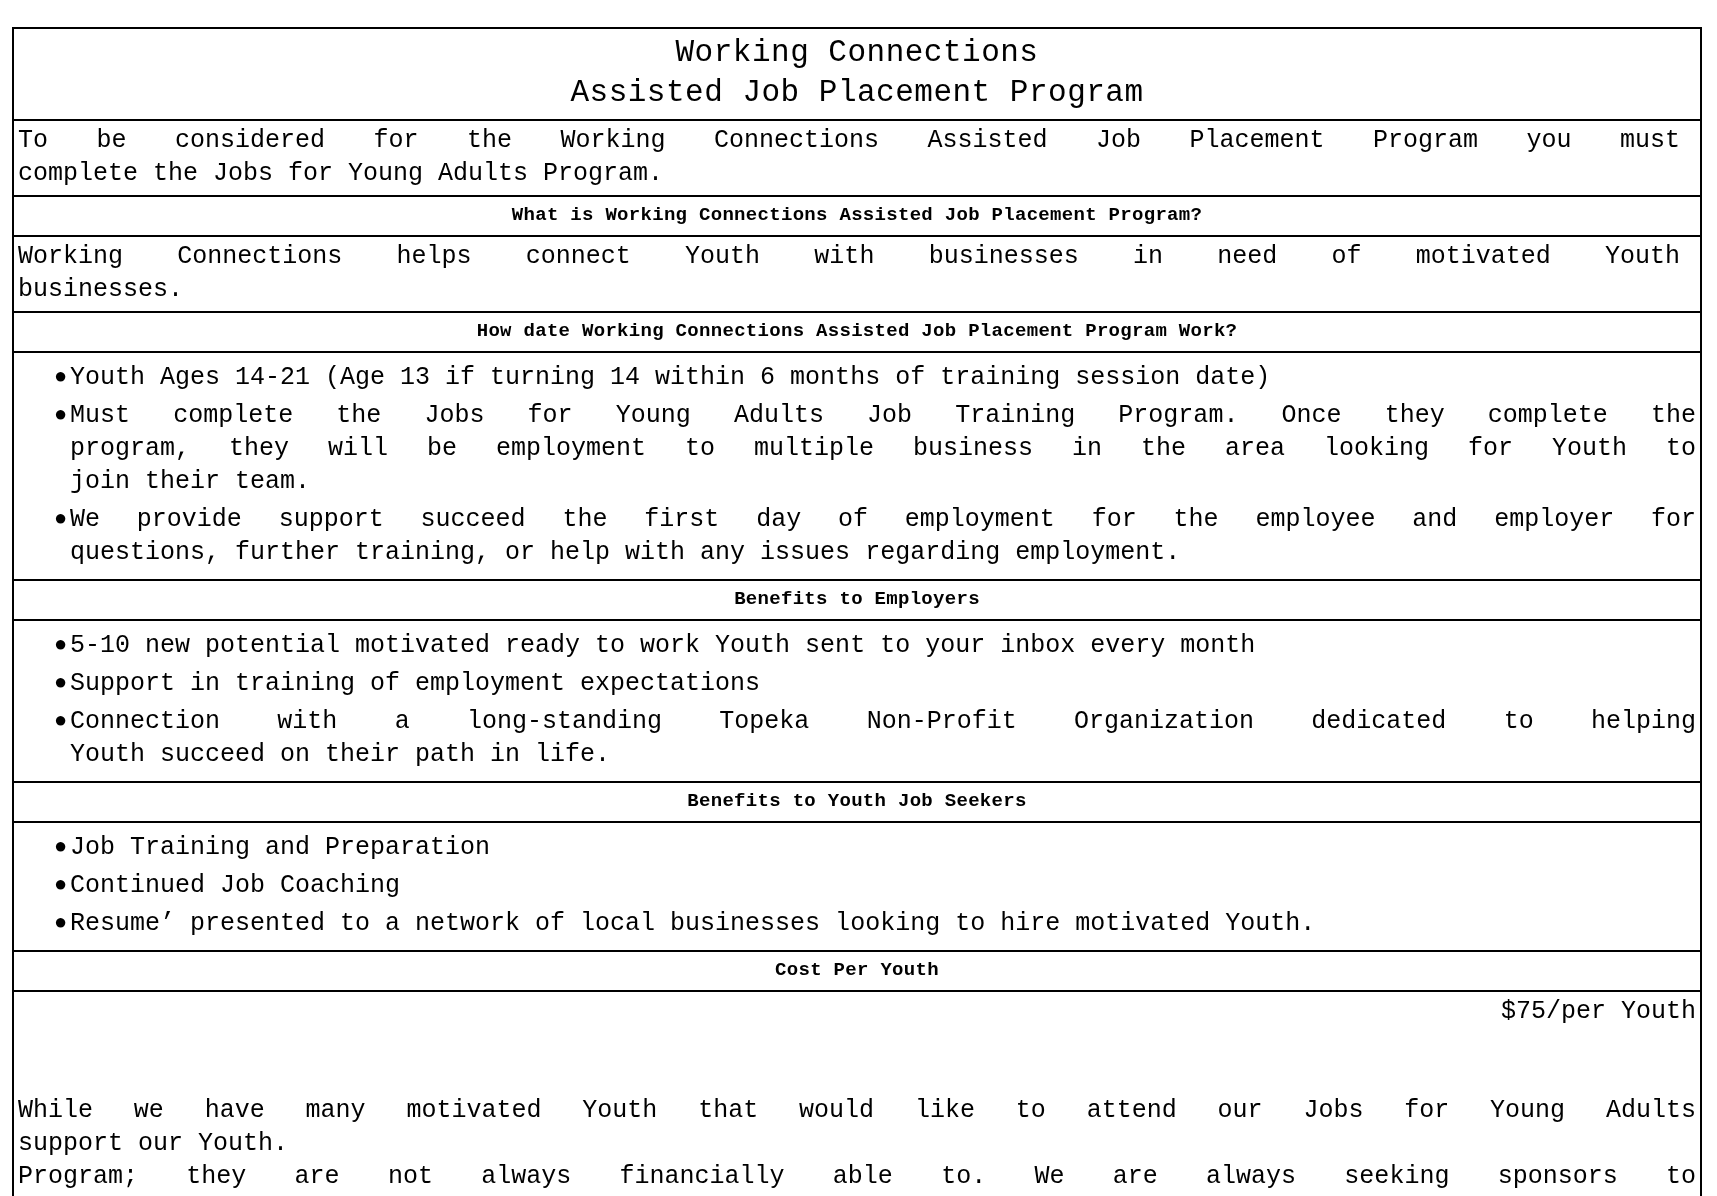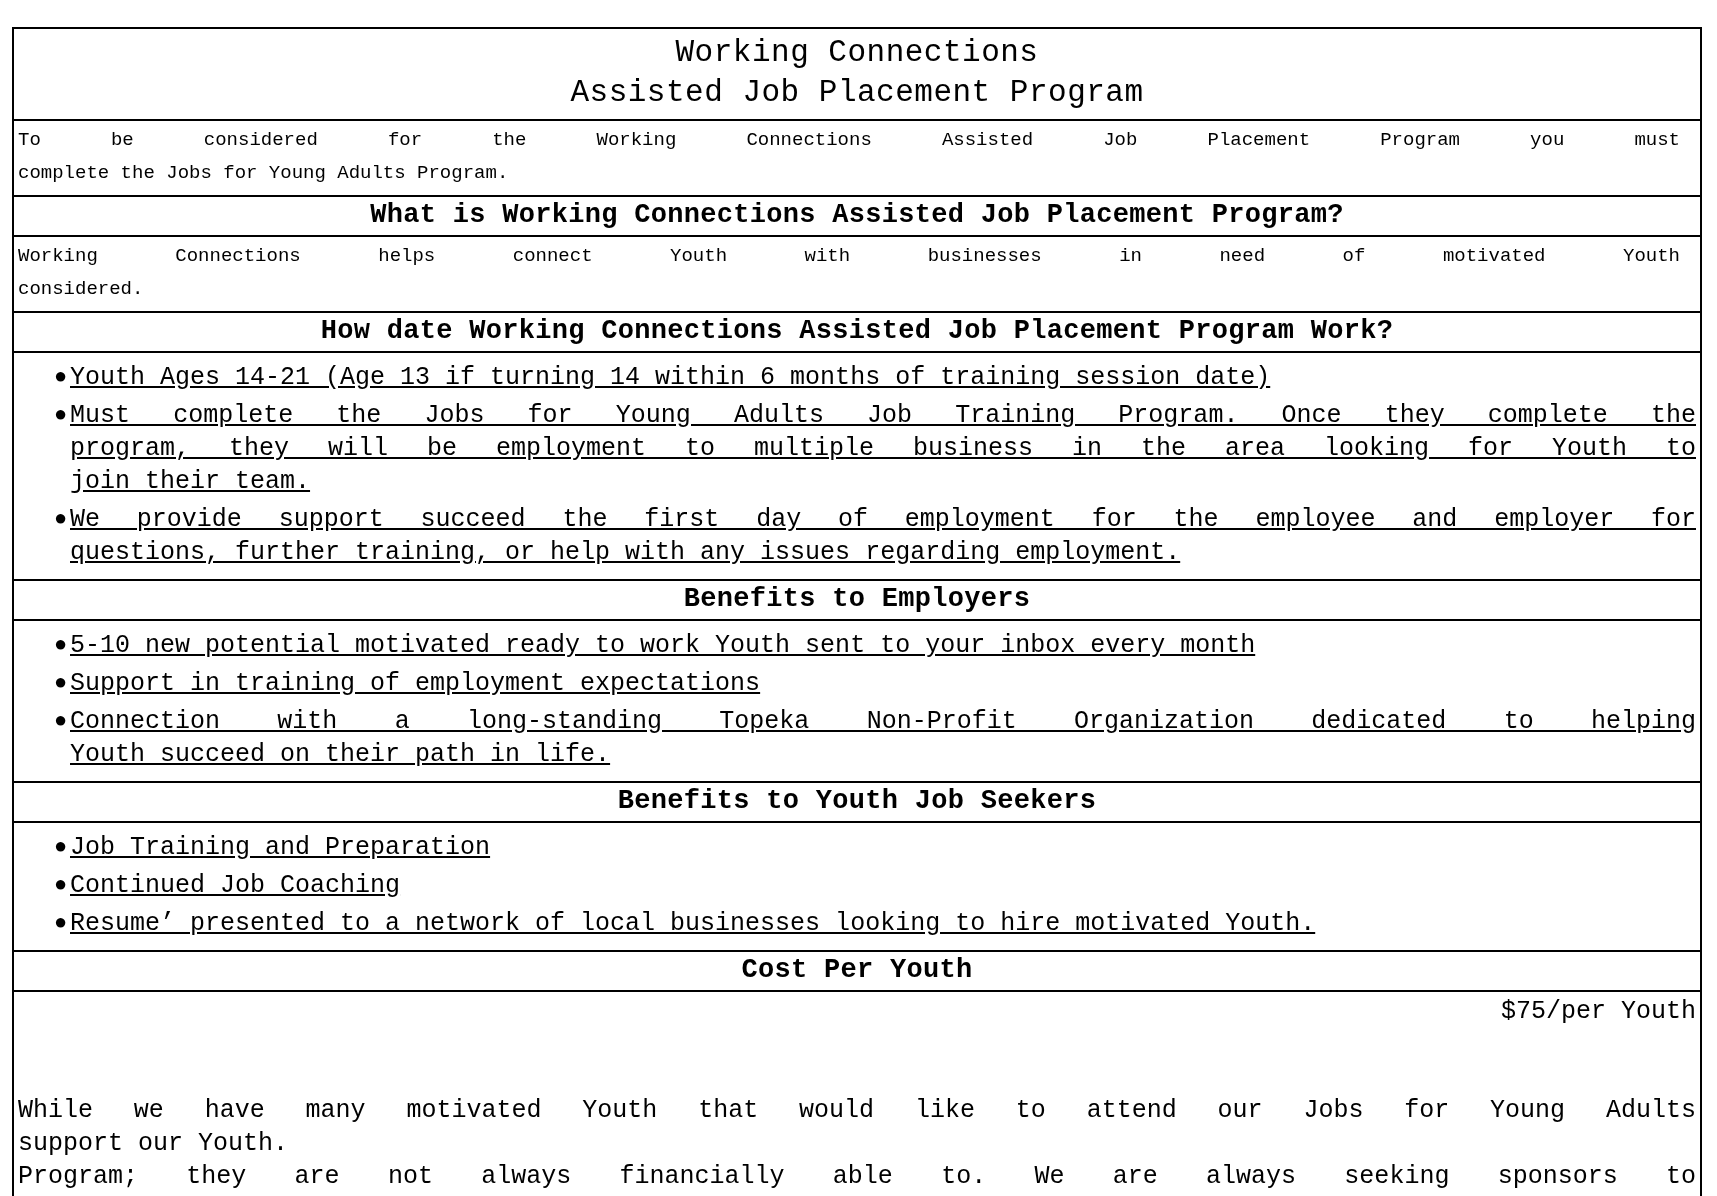--- a/index.html
+++ b/index.html
@@ -53,30 +53,30 @@
     line-height: 40px;
     font-weight: normal;
     letter-spacing: 0.5px;
     white-space: nowrap;
   }
 
   
   .section-head {
     text-align: center;
     padding: 3px 6px 5px 6px;
-    font-size: 27px;
+    font-size: 19px;
     line-height: 30px;
     font-weight: bold;
     letter-spacing: 0.3px;
   }
 
   
   .para-cell {
     padding: 3px 20px 5px 4px;
-    font-size: 19px;
+    font-size: 25px;
     line-height: 33px;
     text-align: justify;
     text-justify: inter-word;
     hyphens: none;
   }
   .para-cell .lastline {
     text-align: left;
     margin-top: 44px;
   }
   .para-line {
@@ -114,21 +114,20 @@
     top: 0px;
     font-size: 22px;
     line-height: 33px;
   }
   .bullet-text {
     display: block;
   }
   .bullet-text .bline {
     display: block;
     white-space: nowrap;
-    text-decoration: underline;
   }
   .bullet-text .bline.justified {
     text-align: justify;
     text-align-last: justify;
     white-space: normal;
   }
 
   
   .cost-cell {
     padding: 3px 4px 6px 4px;
@@ -174,21 +173,21 @@
       </div>
     </div>
 
     <div class="row">
       <div class="section-head">What is Working Connections Assisted Job Placement Program?</div>
     </div>
 
     <div class="row">
       <div class="para-cell">
         <span class="para-line justified">Working Connections helps connect Youth with businesses in need of motivated Youth</span>
-        <span class="para-line lastline">considered.</span>
+        <span class="para-line lastline">businesses.</span>
       </div>
     </div>
 
     <div class="row">
       <div class="section-head">How date Working Connections Assisted Job Placement Program Work?</div>
     </div>
 
     <div class="row">
       <div class="bullets-cell">
         <ul class="bullets">

